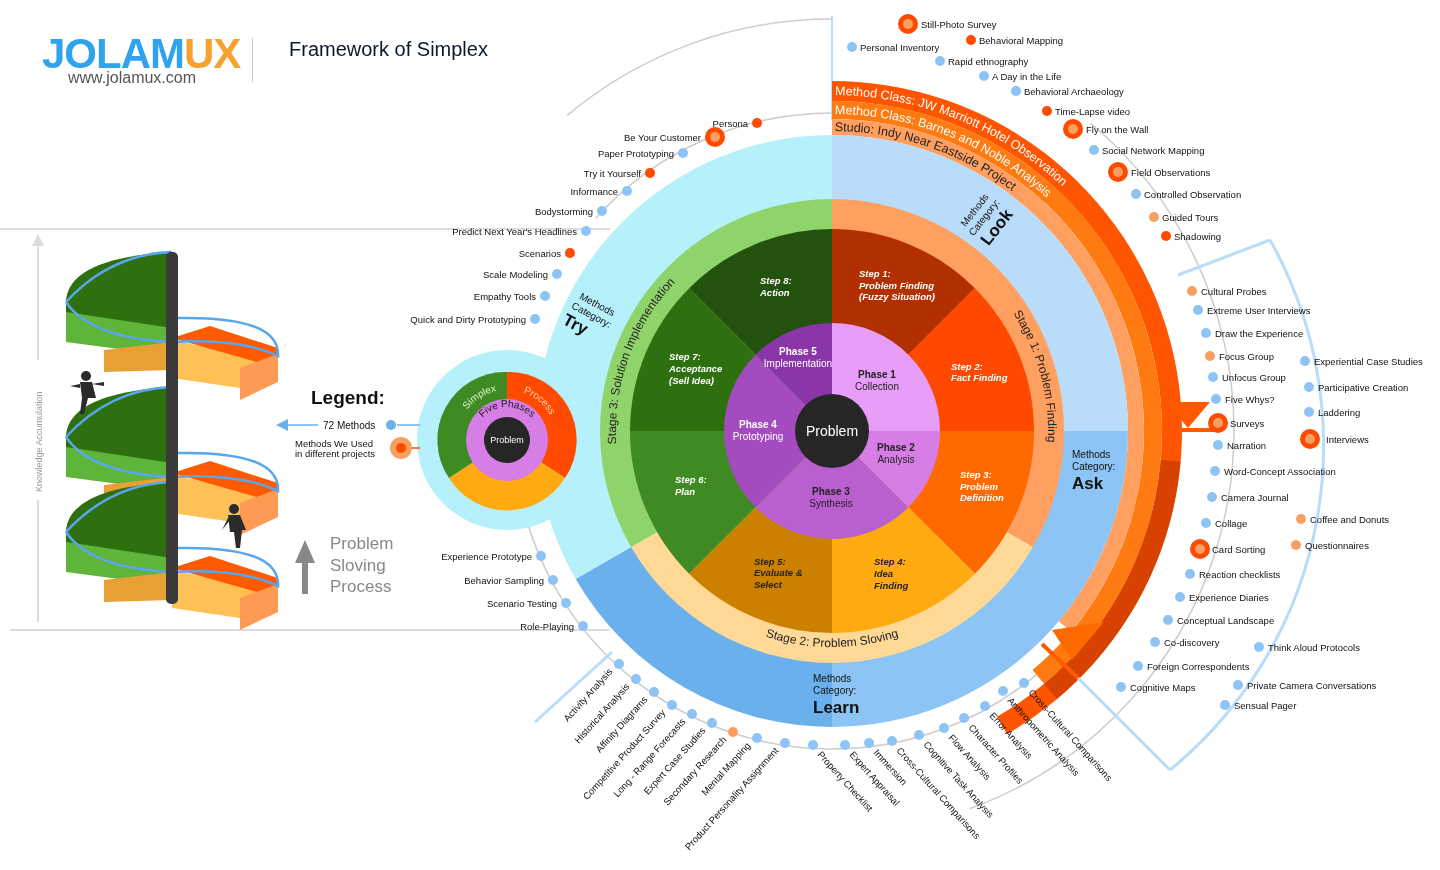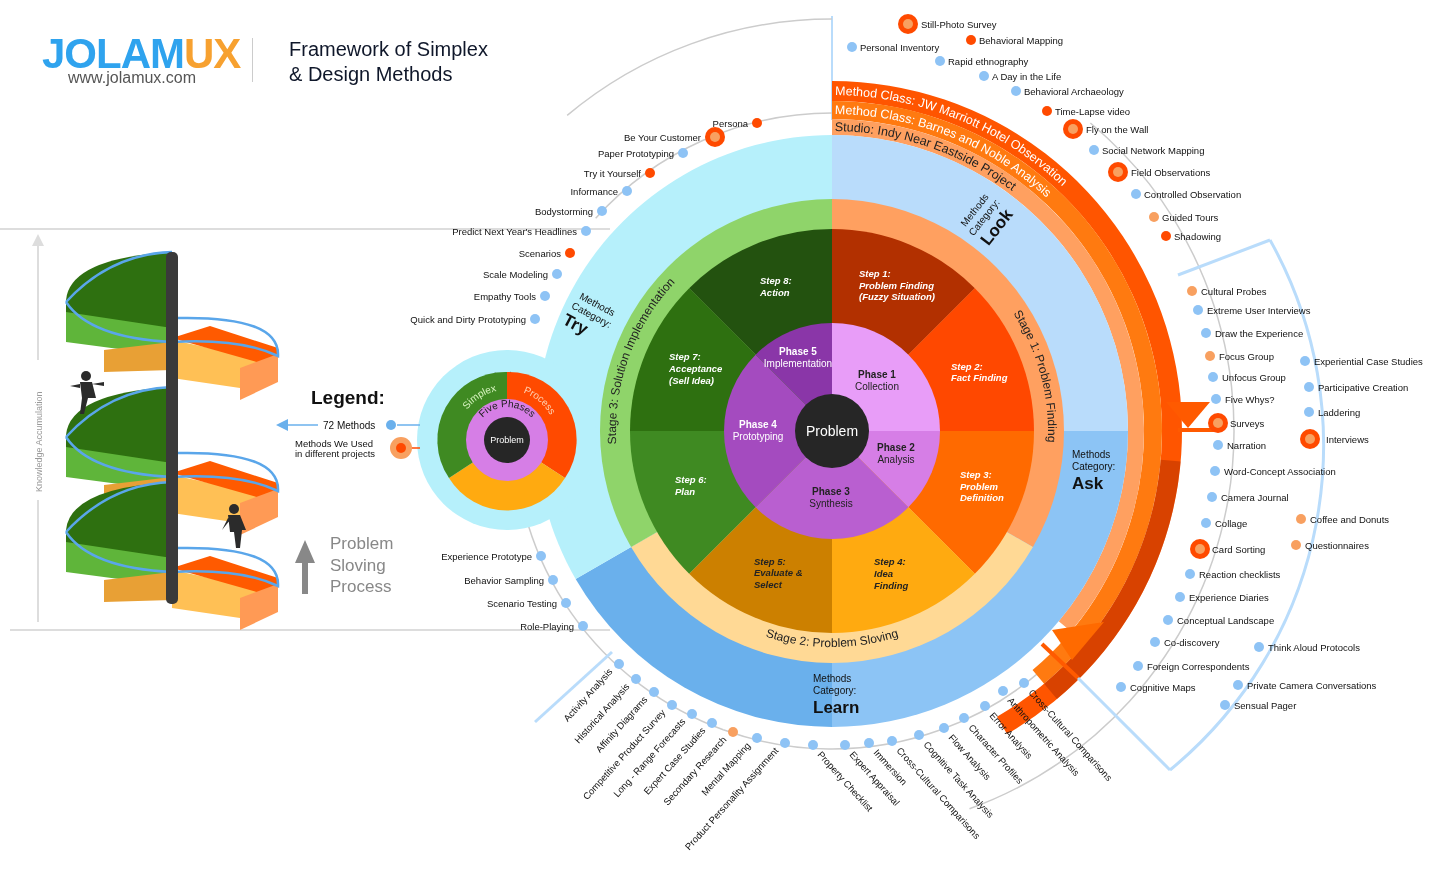--- a/index.html
+++ b/index.html
@@ -16,21 +16,20 @@
 </head>
 <body>
 
 <div id="stage">
 
   <div class="logo-text"><span class="logo-blue">JOLAM</span><span class="logo-orange">UX</span></div>
   <div class="logo-url">www.jolamux.com</div>
   <div class="hdr-div"></div>
   <div class="hdr-title">
     <div>Framework of Simplex</div>
-    <div>&amp; Design Methods</div>
   </div>
 
   <svg id="viz" width="1440" height="870" style="position:absolute;left:0;top:0;">
     <defs>
       <marker id="arrowBlue" markerWidth="8" markerHeight="8" refX="4" refY="4" orient="auto">
         <path d="M8,0 L0,4 L8,8 z" fill="#6ab0ec"></path>
       </marker>
     </defs>
 
     <line x1="0" y1="229" x2="610" y2="229" stroke="#ddd" stroke-width="2"></line>

